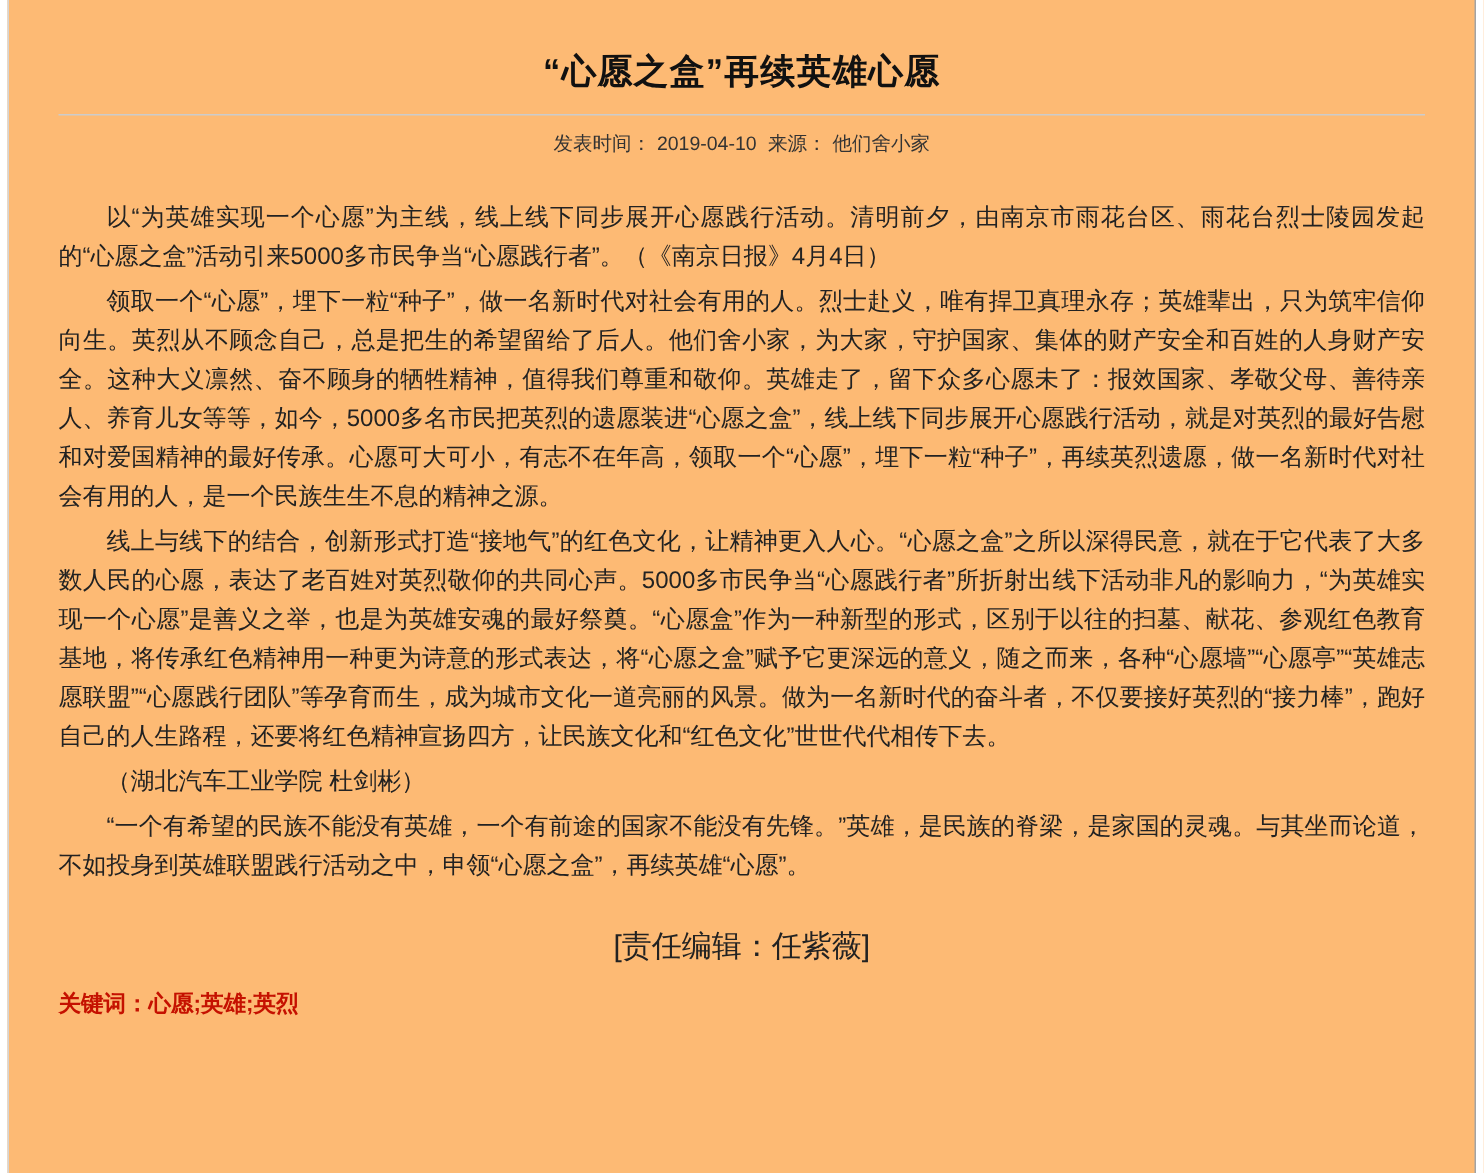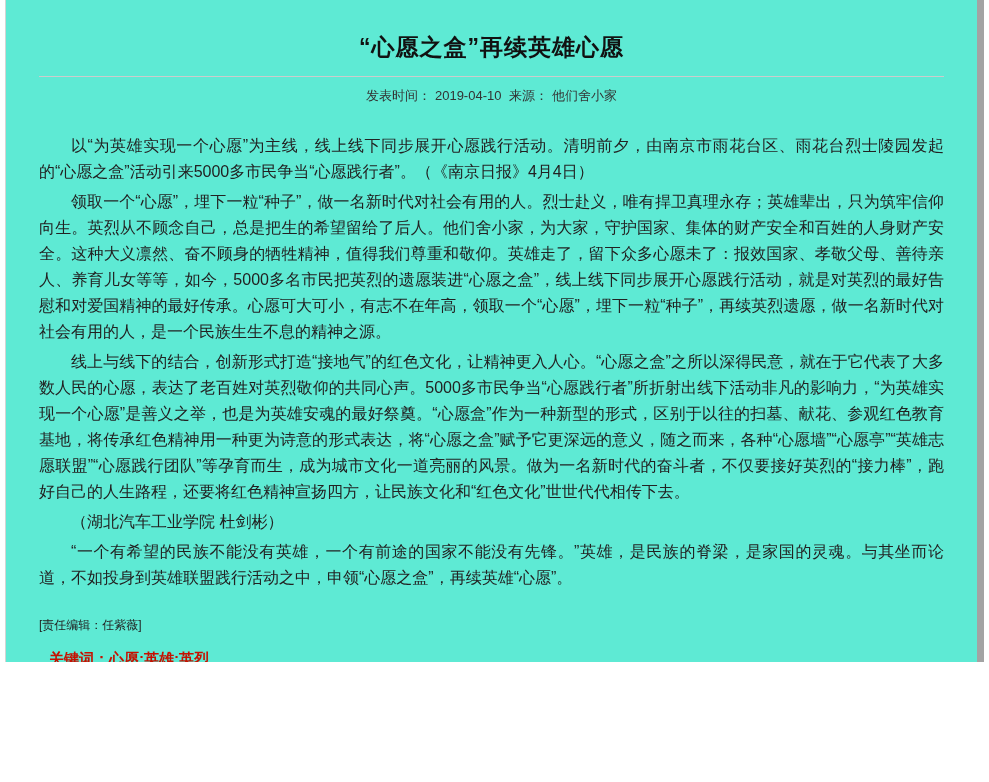--- a/index.html
+++ b/index.html
@@ -4,24 +4,24 @@
 <style>
   html, body {
     margin: 0;
     padding: 0;
     background: #ffffff;
     font-family: "Liberation Sans", "DejaVu Sans", sans-serif;
   }
   .frame {
     box-sizing: border-box;
     margin: 0 5px;
-    height: 662px;
+    height: 782px;
     border-left: 1px solid #d4d4d4;
-    border-right: 7px solid #a3a3a3;
-    background: #5eead4;
+    border-right: 1px solid #a3a3a3;
+    background: #fdba74;
     overflow: hidden;
   }
   .content {
     box-sizing: border-box;
     padding: 0 33px;
   }
   .article-title {
     margin: 32px 0 0 0;
     text-align: center;
     font-size: 23px;
@@ -48,30 +48,29 @@
     line-height: 26px;
     color: #222222;
     text-align: justify;
   }
   .article-body p {
     margin: 0 0 4px 0;
     text-indent: 2em;
   }
   .editor-row {
     margin-top: 26px;
-    text-align: left;
-    font-size: 12px;
+    text-align: center;
+    font-size: 20px;
     color: #222222;
   }
   .keywords-row {
     margin-top: 16px;
     font-size: 15px;
     font-weight: bold;
     color: #c51100;
-    margin-left: 10px;
   }
 </style>
 </head>
 <body>
 
 <div class="frame">
   <div class="content">
 
     <h1 class="article-title">“心愿之盒”再续英雄心愿</h1>
 

